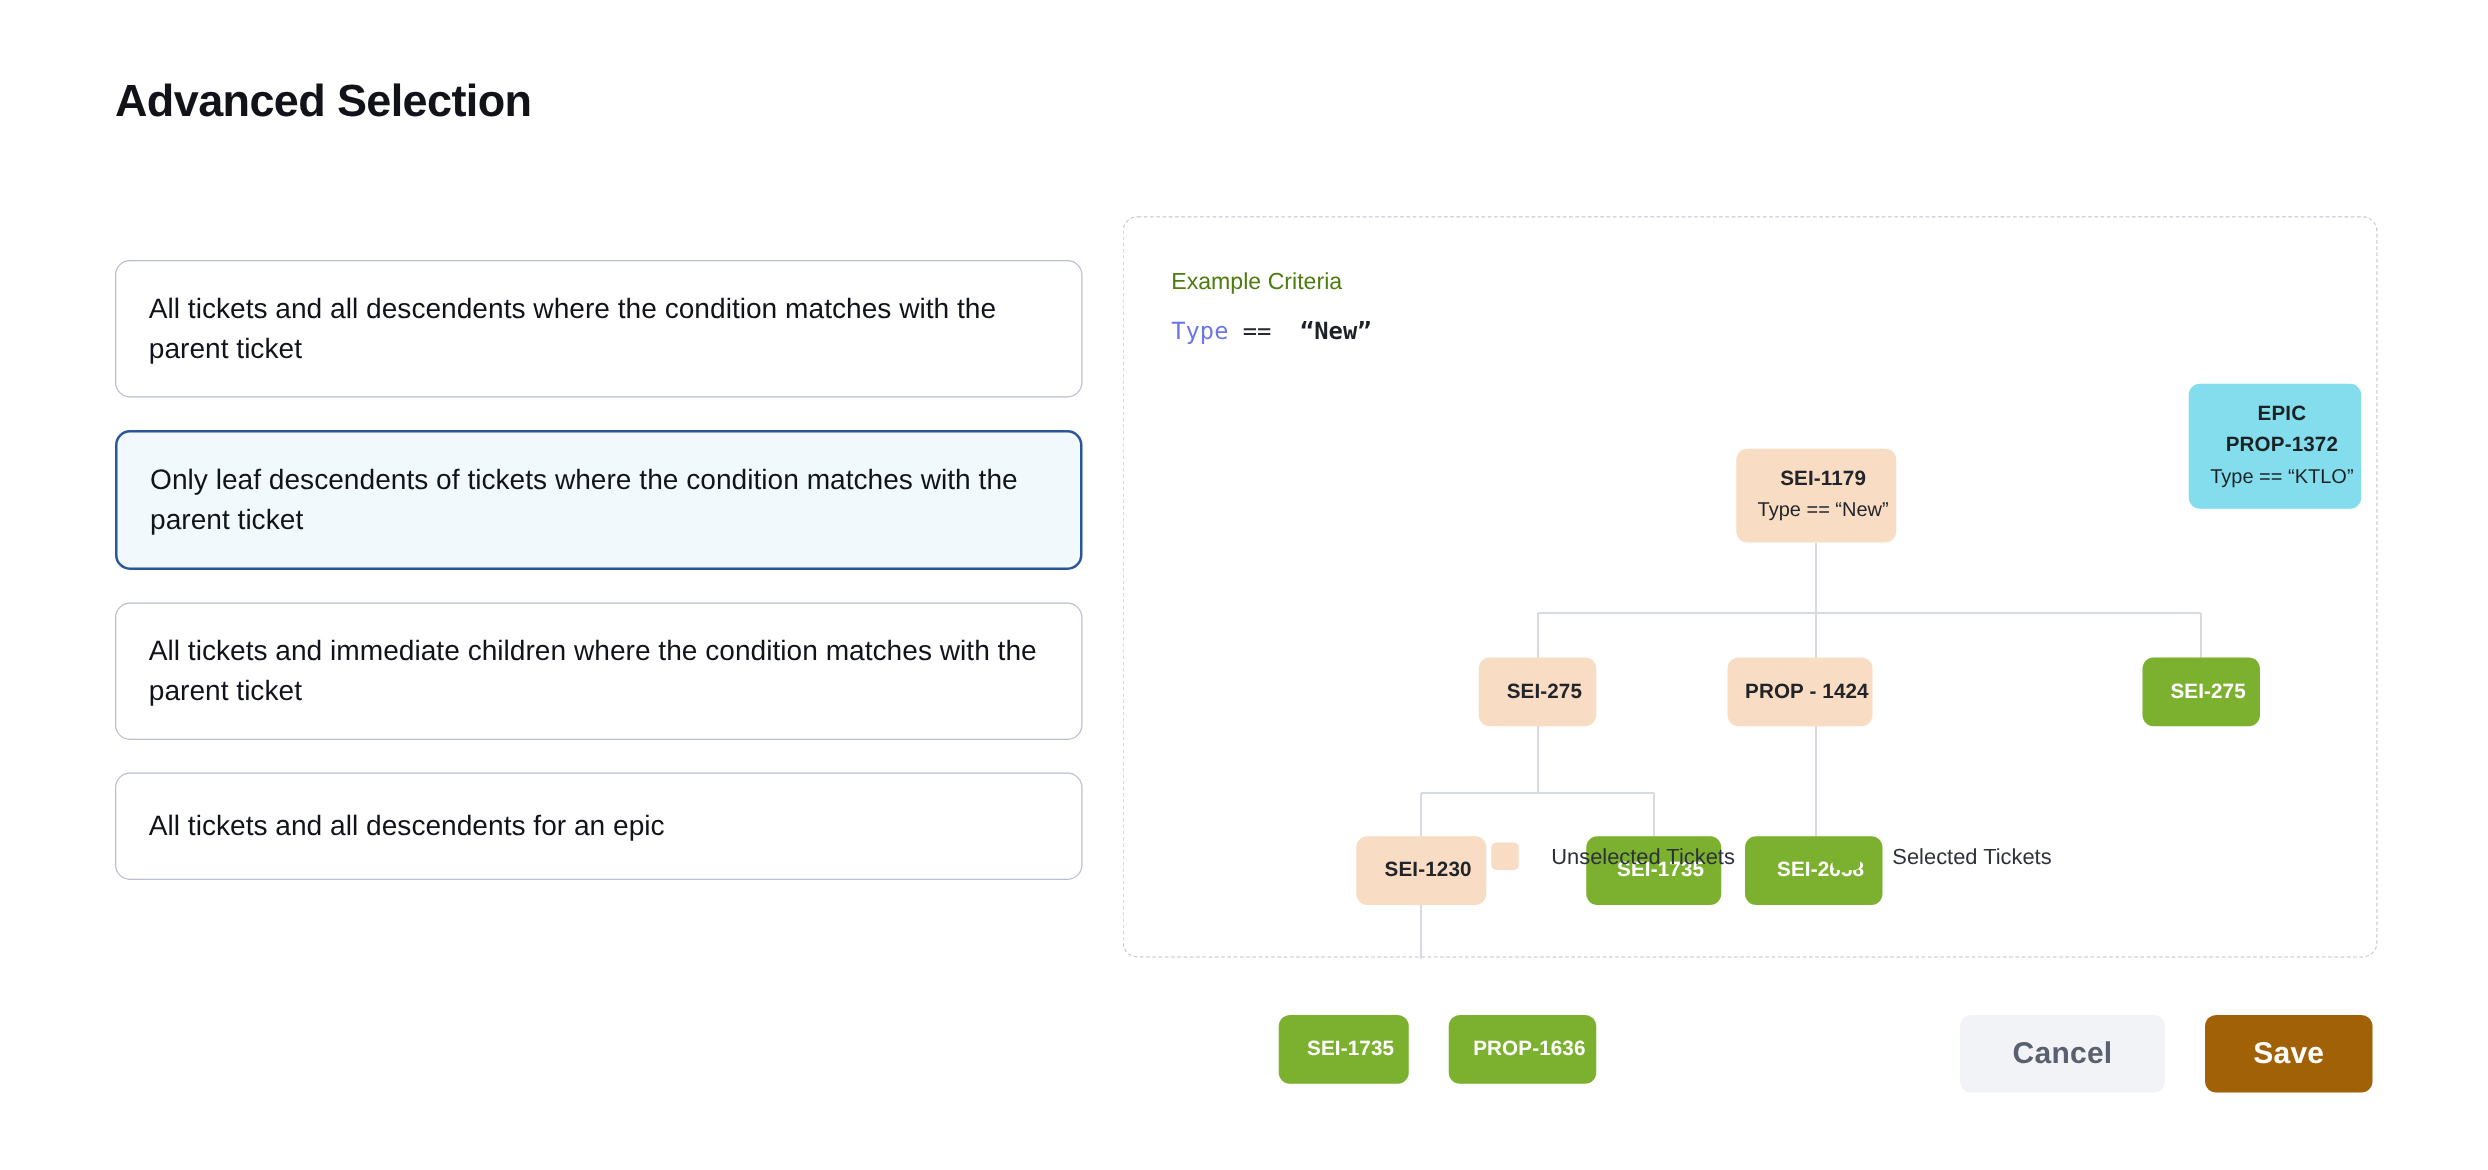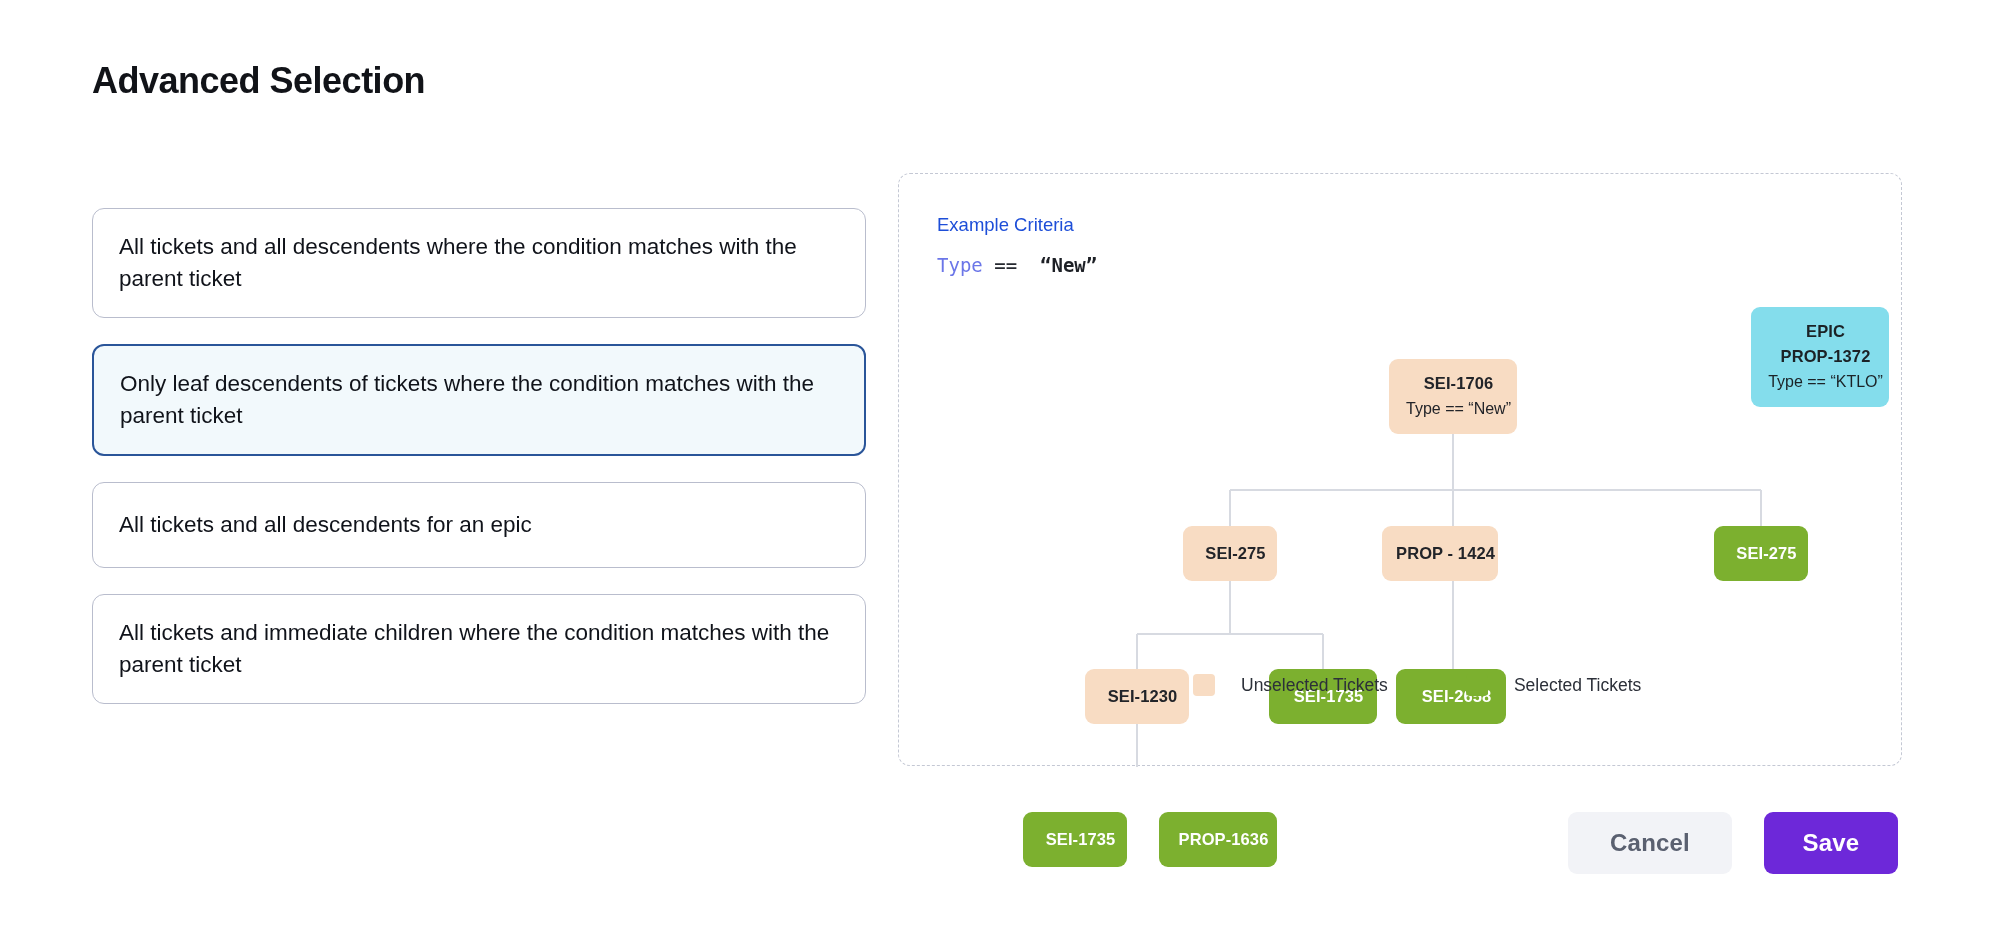--- a/index.html
+++ b/index.html
@@ -61,21 +61,21 @@
     border-radius: 12px;
     background: #ffffff;
   }
 
   #criteria-block {
     position: absolute;
     left: 38px; top: 40px;
   }
   #criteria-title {
     font-size: 18.5px;
-    color: #1d4ed8;
+    color: #4d7c0f;
     margin-bottom: 18px;
   }
   #criteria-expr {
     font-family: "DejaVu Sans Mono", monospace;
     font-size: 19px;
     white-space: pre;
   }
   #criteria-expr .tok-field { color: #6b76e8; }
   #criteria-expr .tok-op { color: #25282f; }
   #criteria-expr .tok-val { color: #1d2026; font-weight: 700; }
@@ -154,46 +154,46 @@
     font-weight: 700;
     cursor: pointer;
     letter-spacing: 0.2px;
   }
   #cancel-button {
     background: #f2f3f7;
     color: #5a6070;
     width: 164px; height: 62px;
   }
   #save-button {
-    background: #6d28d9;
+    background: #a16207;
     color: #ffffff;
     width: 134px; height: 62px;
   }
 </style>
 </head>
 <body>
 
 <div id="page-title">Advanced Selection</div>
 
 <div id="options-list">
 
   <div class="option-card">
     <span class="option-label">All tickets and all descendents where the condition matches with the parent ticket</span>
   </div>
 
   <div class="option-card selected">
     <span class="option-label">Only leaf descendents of tickets where the condition matches with the parent ticket</span>
   </div>
 
+  <div class="option-card">
+    <span class="option-label">All tickets and immediate children where the condition matches with the parent ticket</span>
+  </div>
+
   <div class="option-card one-line">
     <span class="option-label">All tickets and all descendents for an epic</span>
-  </div>
-
-  <div class="option-card">
-    <span class="option-label">All tickets and immediate children where the condition matches with the parent ticket</span>
   </div>
 
 </div>
 
 <div id="diagram-panel">
 
   <div id="criteria-block">
     <div id="criteria-title">Example Criteria</div>
     <div id="criteria-expr"><span class="tok-field">Type</span> <span class="tok-op">==</span>  <span class="tok-val">“New”</span></div>
   </div>
@@ -218,21 +218,21 @@
         <path d="M 554 407 L 554 495"></path>
 
         <path d="M 238 550 L 238 604"></path>
         <path d="M 176 604 L 300 604"></path>
         <path d="M 176 604 L 176 638"></path>
         <path d="M 300 604 L 300 638"></path>
       </g>
     </svg>
 
     <div class="node unselected" style="left:490px; top:185px; width:128px; height:75px;">
-      <span class="n-title">SEI-1706</span>
+      <span class="n-title">SEI-1179</span>
       <span class="n-sub">Type == “New”</span>
     </div>
 
     <div class="node epic" style="left:852px; top:133px; width:138px; height:100px;">
       <span class="n-title">EPIC</span>
       <span class="n-title">PROP-1372</span>
       <span class="n-sub">Type == “KTLO”</span>
     </div>
 
     <div class="node unselected" style="left:284px; top:352px; width:94px; height:55px;">

